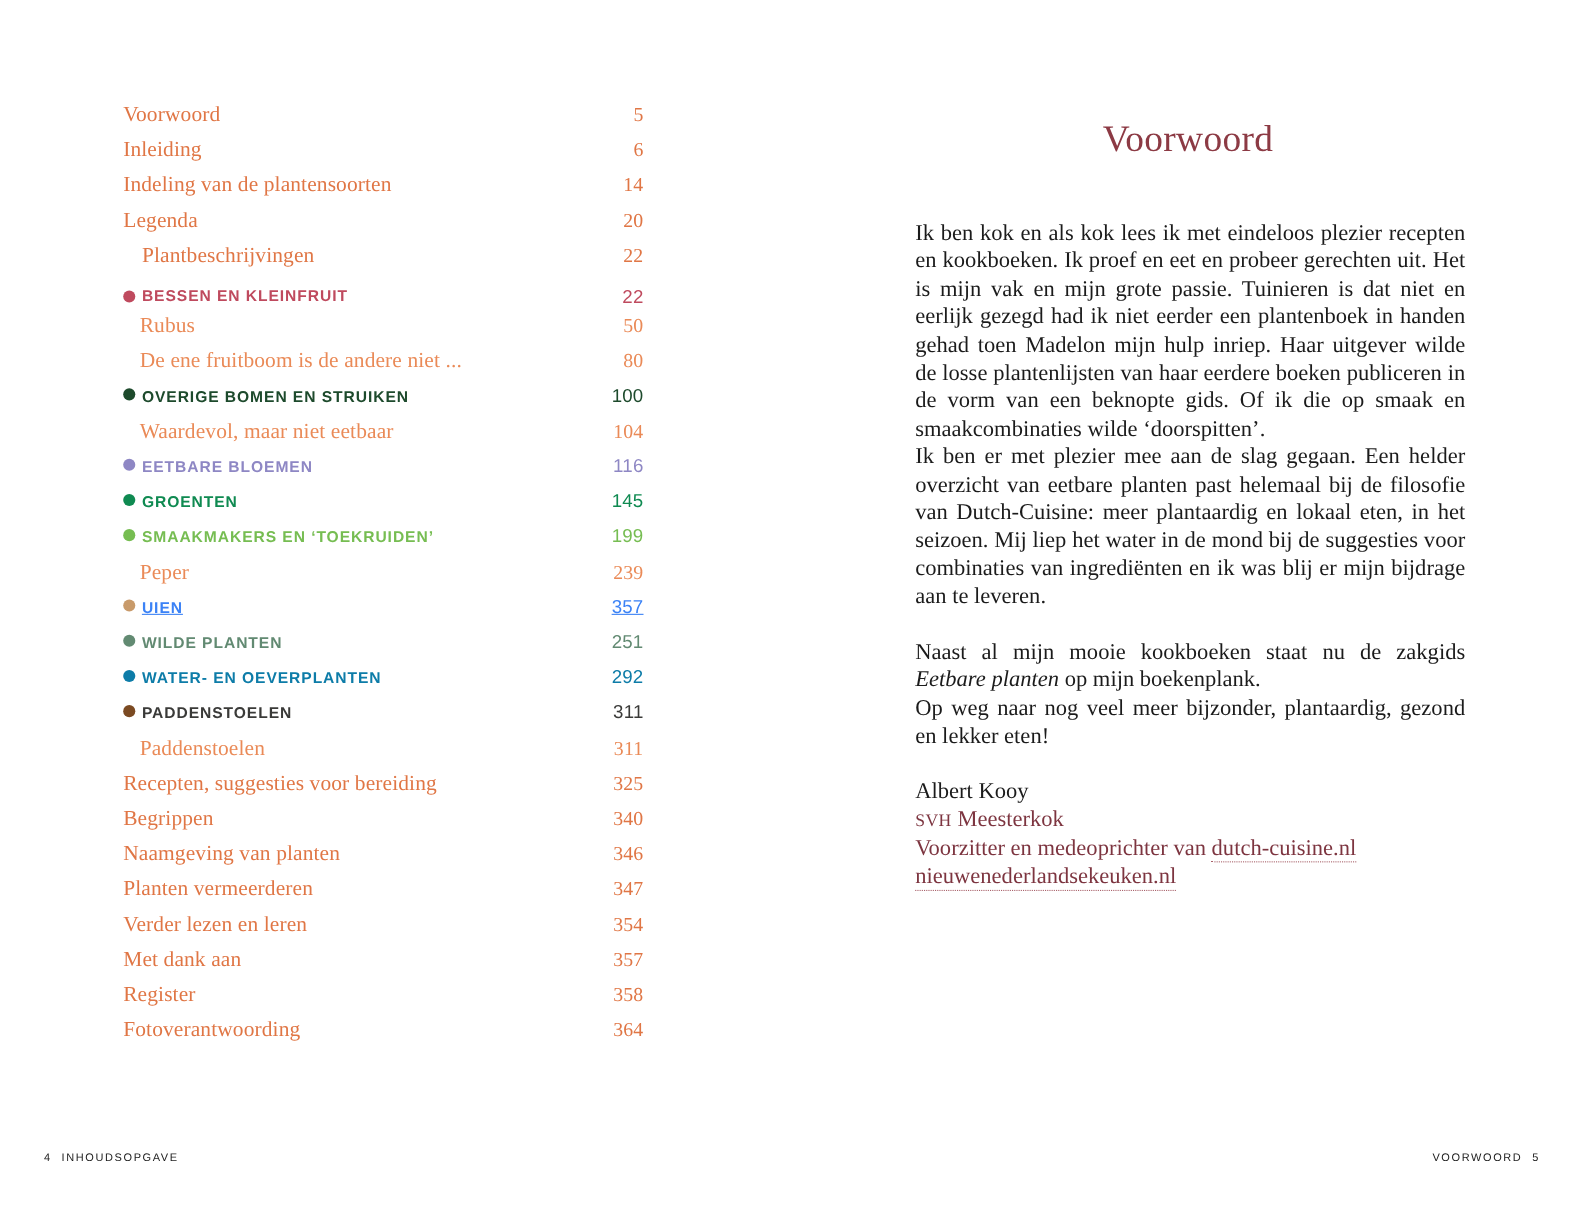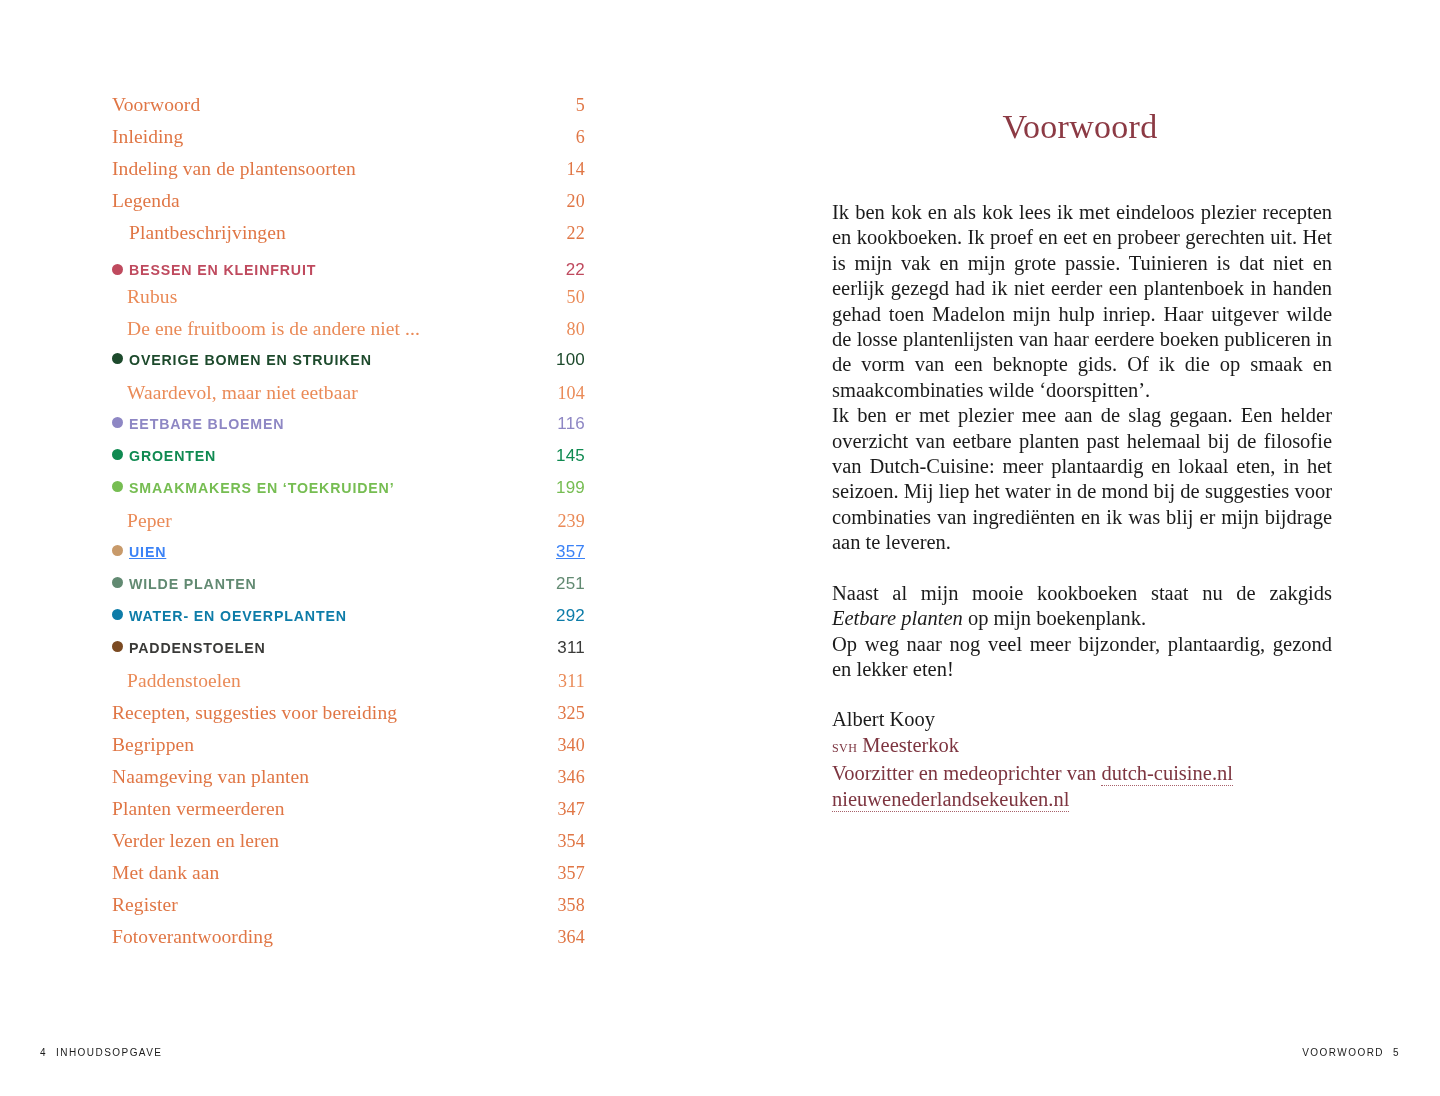--- a/index.html
+++ b/index.html
@@ -114,21 +114,21 @@
     text-justify: inter-word;
   }
   .body-copy p { margin: 0; }
   .body-copy p.tight { margin: 0; }
   .body-copy .gap { height: 25px; }
   .sig {
     color: #7d3540;
   }
   .sig-name { color: #1b1b1b; }
   .smallcaps {
-    font-size: 12px;
+    font-size: 16px;
     letter-spacing: 0.4px;
   }
   .link {
     color: #7d3540;
     text-decoration: none;
     border-bottom: 1px dotted #a8616a;
     padding-bottom: 1px;
   }
   em { font-style: italic; }
 

